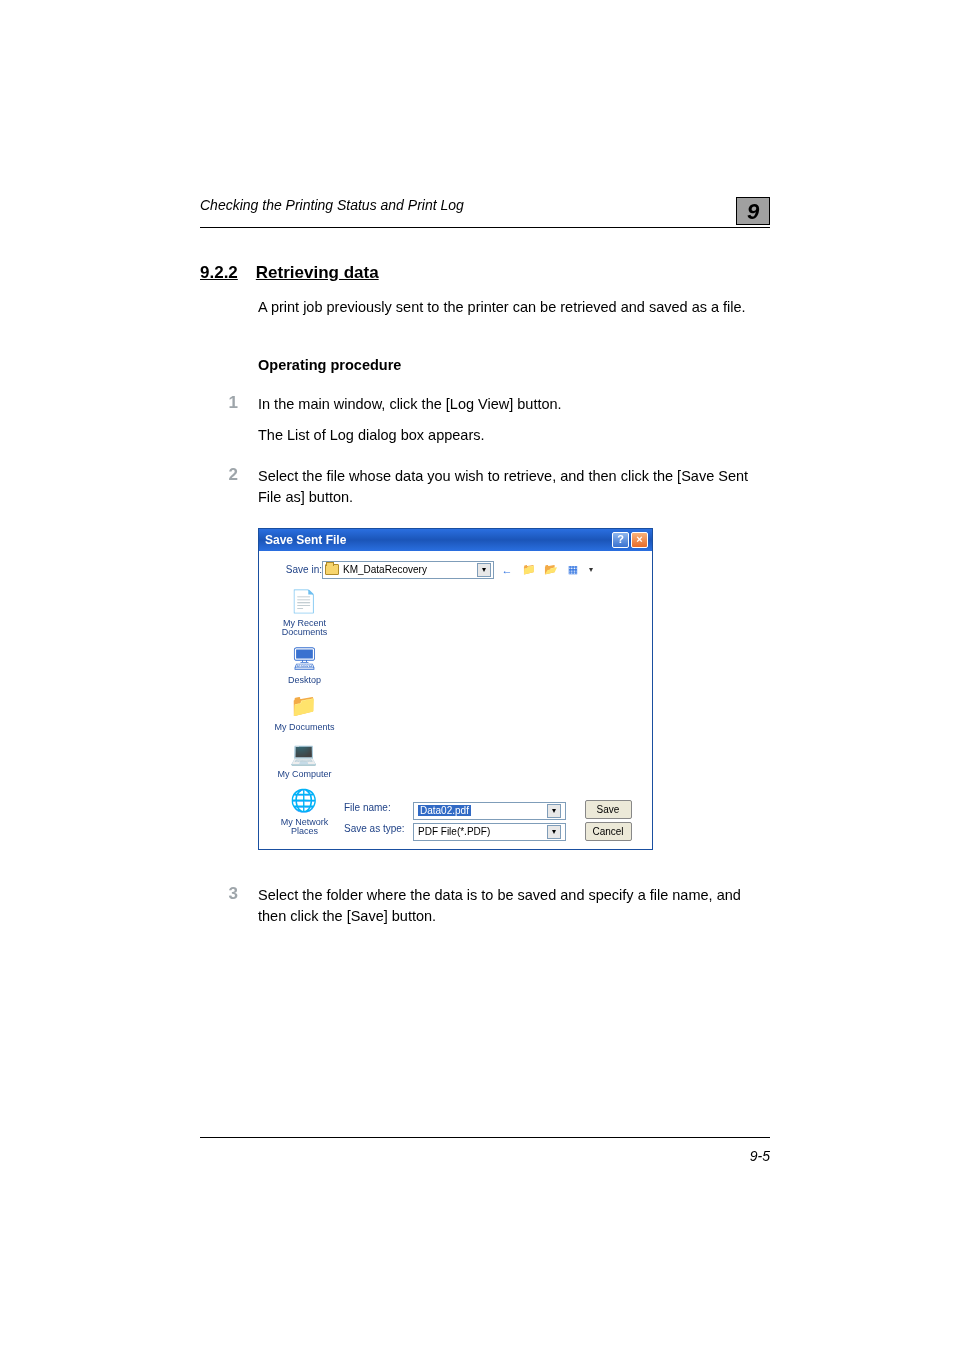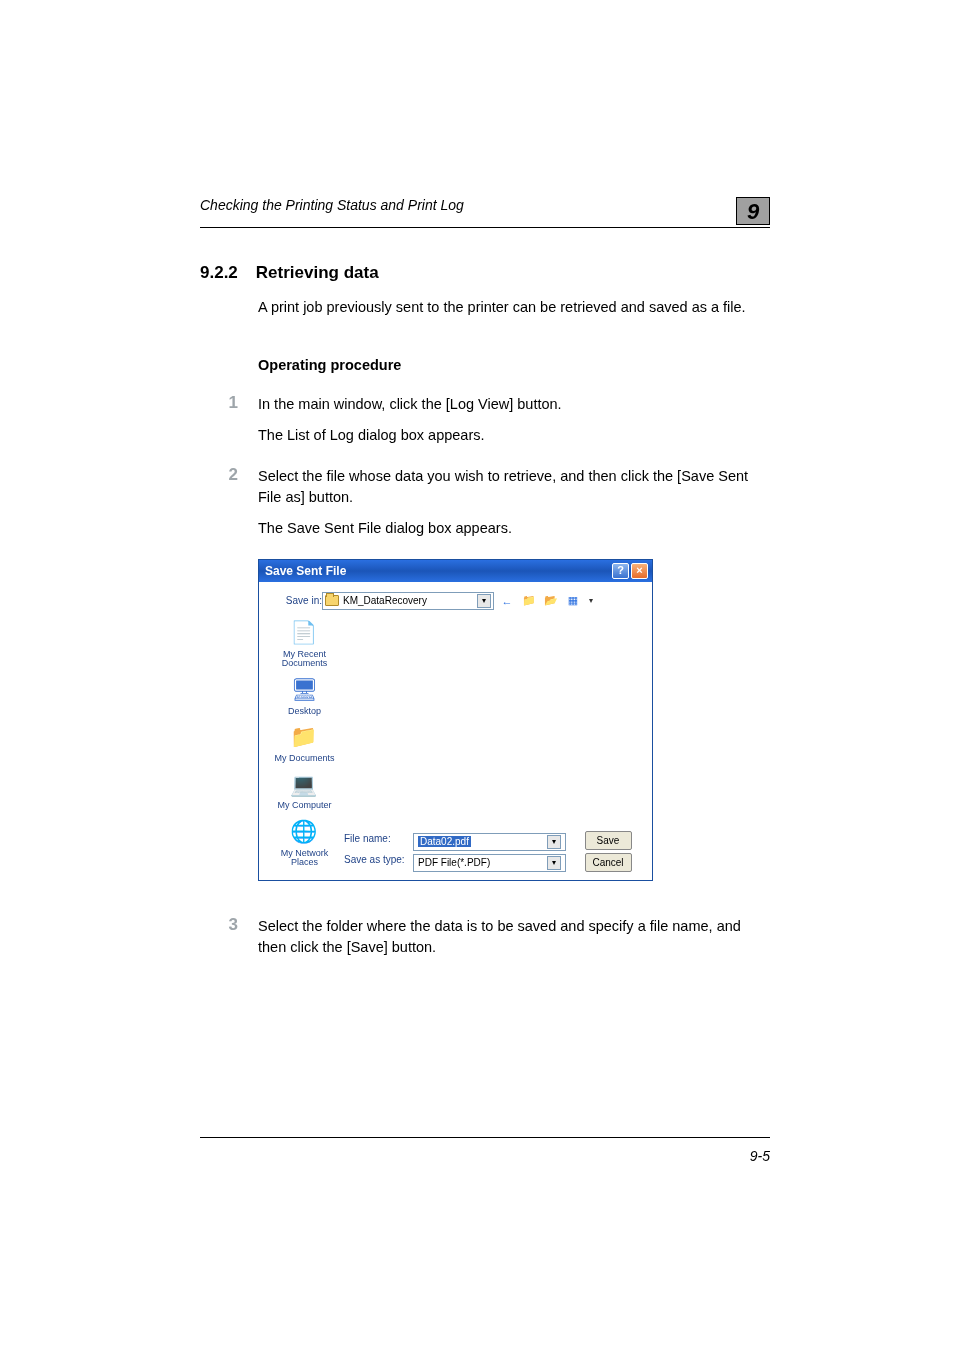--- a/index.html
+++ b/index.html
@@ -43,20 +43,21 @@
     color: #000;
     margin-left: 8px;
   }
   .section-heading {
     display: flex;
     gap: 18px;
     font-weight: bold;
     font-size: 17px;
     color: #000;
     margin-bottom: 14px;
+    text-decoration: underline;
   }
   .body-indent {
     margin-left: 58px;
     font-size: 14.5px;
     line-height: 1.4;
   }
   .op-proc {
     margin-top: 38px;
     font-weight: bold;
     font-size: 14.5px;
@@ -301,21 +302,20 @@
       <span class="num">1</span>
       <span class="step-body">
         <span>In the main window, click the [Log View] button.</span>
         <div class="step-sub">The List of Log dialog box appears.</div>
       </span>
     </li>
     <li>
       <span class="num">2</span>
       <span class="step-body">
         <span>Select the file whose data you wish to retrieve, and then click the [Save Sent File as] button.</span>
-        <div class="step-sub">The Save Sent File dialog box appears.</div>
       </span>
     </li>
   </ol>
 
   <div class="dialog">
     <div class="titlebar">
       <span>Save Sent File</span>
       <span class="tspacer"></span>
       <span class="tbtn help">?</span>
       <span class="tbtn">×</span>

